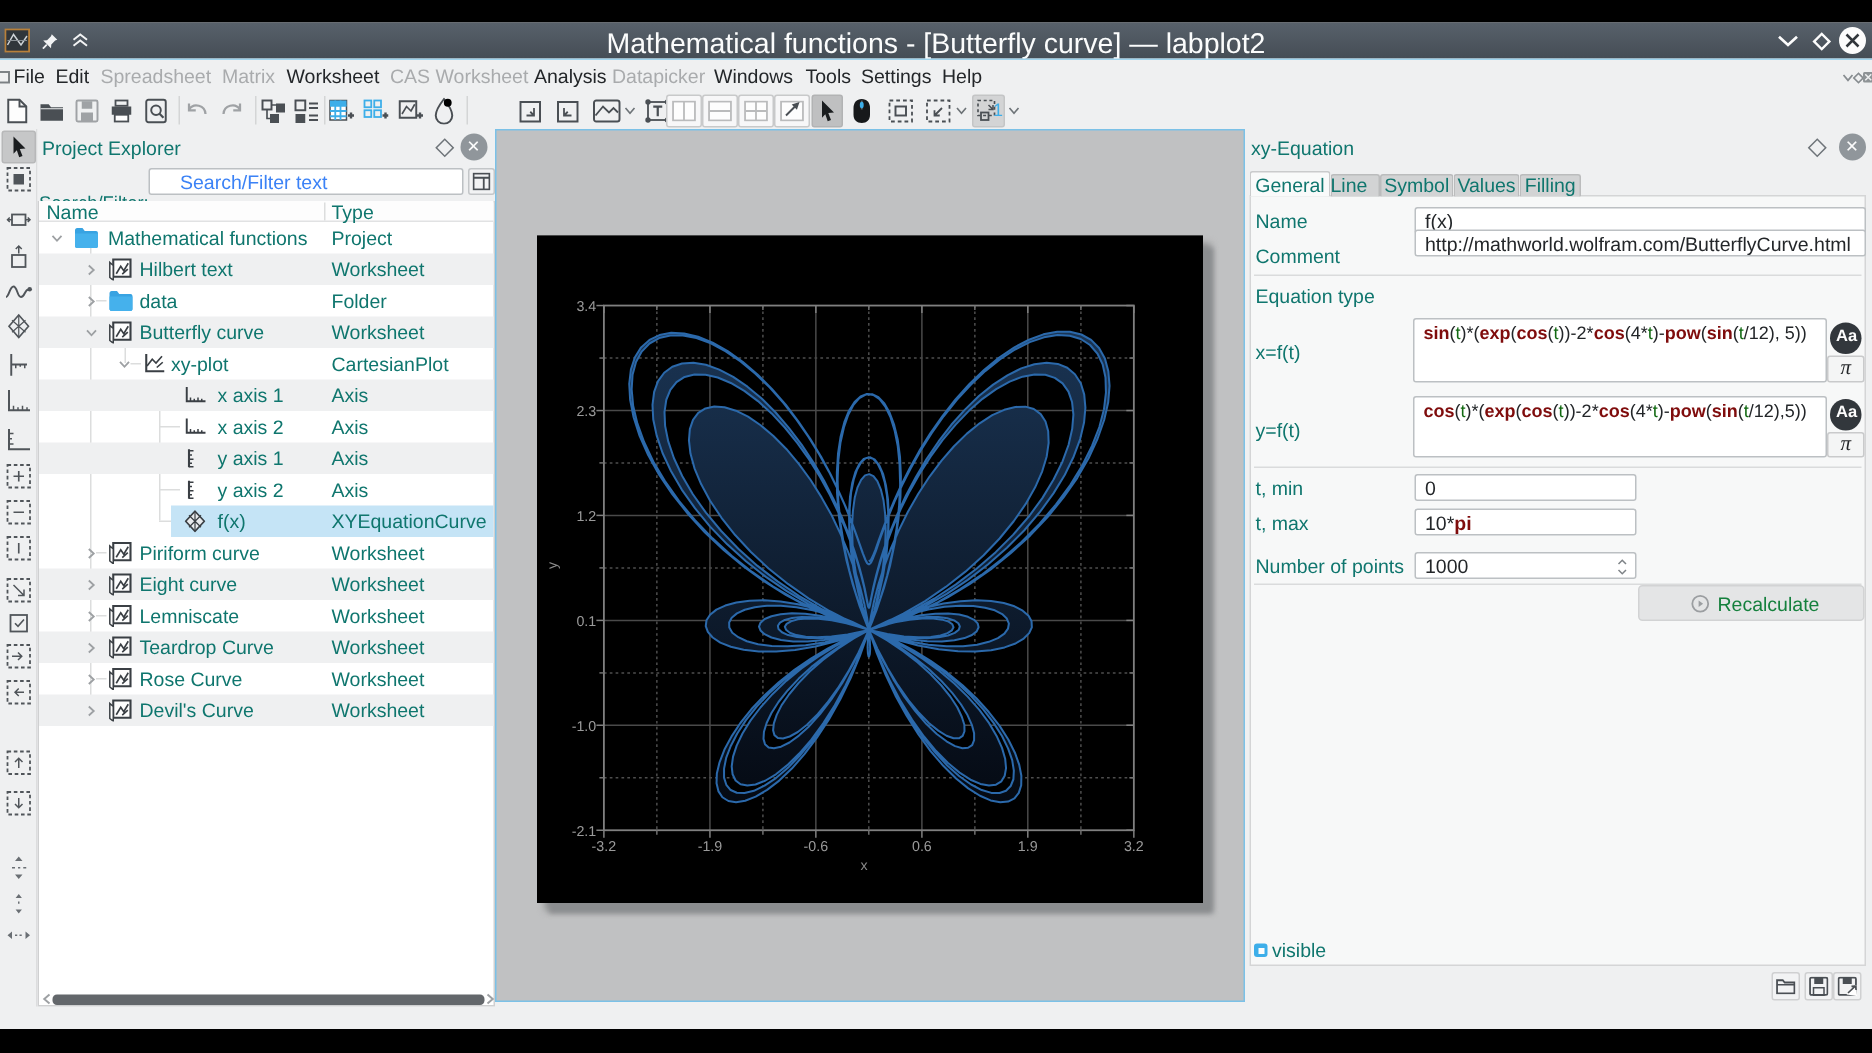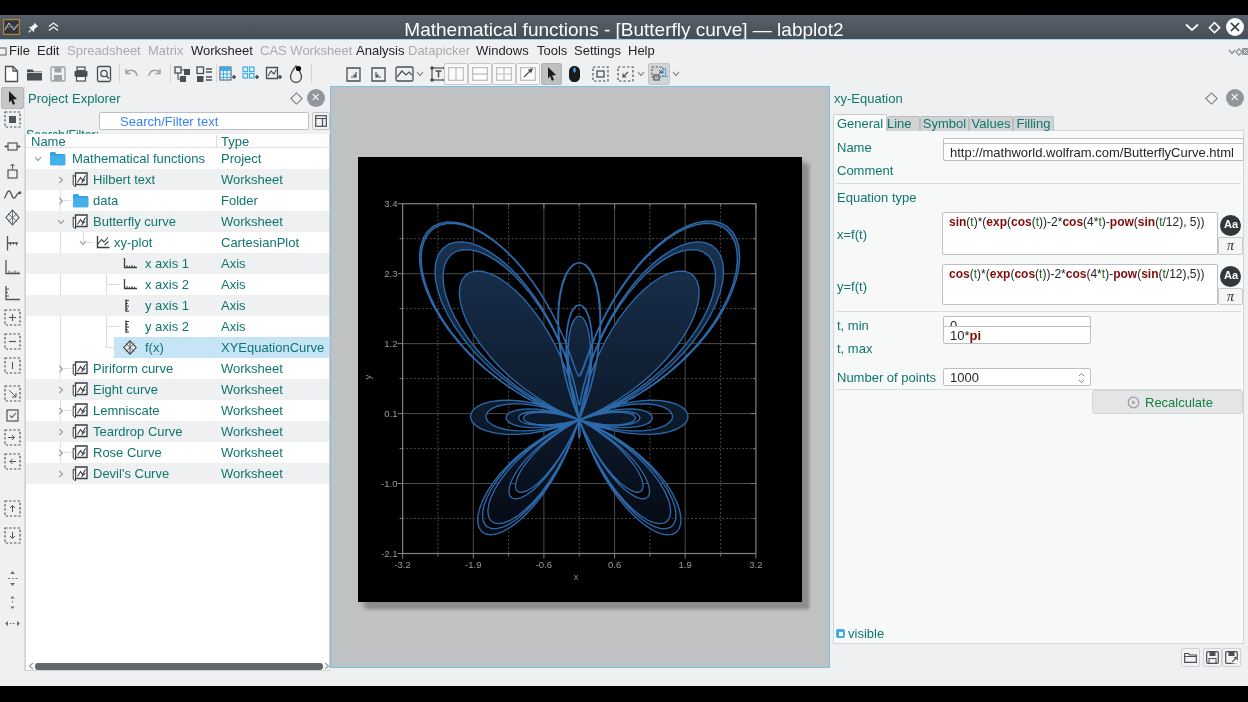--- a/index.html
+++ b/index.html
@@ -604,21 +604,21 @@
     <div class="lab" style="left:89px;top:30px;width:49px;text-align:center">Symbol</div>
     <div class="abs" style="left:138px;top:30px;width:44px;height:15px;background:#d2d3d4;border:1px solid #bbbcbd;border-bottom:none;border-radius:2px 2px 0 0"></div>
     <div class="lab" style="left:138px;top:30px;width:44px;text-align:center">Values</div>
     <div class="abs" style="left:182px;top:30px;width:41px;height:15px;background:#d2d3d4;border:1px solid #bbbcbd;border-bottom:none;border-radius:2px 2px 0 0"></div>
     <div class="lab" style="left:182px;top:30px;width:41px;text-align:center">Filling</div>
     <div class="lab" style="left:6px;top:54px">Name</div>
     <div class="ifield" style="left:112px;top:52px;width:301px;height:18px">
         <span style="position:absolute;left:6px;top:1px">f(x)</span>
       </div>
     <div class="lab" style="left:6px;top:77px">Comment</div>
-    <div class="ifield" style="left:112px;top:57px;width:301px;height:18px;overflow:hidden;white-space:nowrap">
+    <div class="ifield" style="left:112px;top:67px;width:301px;height:18px;overflow:hidden;white-space:nowrap">
         <span style="position:absolute;left:6px;top:1px">http://mathworld.wolfram.com/ButterflyCurve.html</span>
       </div>
     <div class="hsep" style="left:5px;top:97px;width:405px"></div>
     <div class="lab" style="left:6px;top:104px">Equation type</div>
     <div class="lab" style="left:6px;top:141px">x=f(t)</div>
     <div class="ifield" style="left:111px;top:126px;width:276px;height:43px;overflow:hidden;font-size:12px">
         <span style="position:absolute;left:6px;top:2px;white-space:nowrap"><span class="kw">sin</span>(<span class="vt">t</span>)*(<span class="kw">exp</span>(<span class="kw">cos</span>(<span class="vt">t</span>))-2*<span class="kw">cos</span>(4*<span class="vt">t</span>)-<span class="kw">pow</span>(<span class="kw">sin</span>(<span class="vt">t</span>/12), 5))</span>
       </div>
     <div class="abs" style="left:389px;top:129px;width:21px;height:21px;border-radius:50%;background:#32373c"></div>
     <div class="abs" style="left:393px;top:132px;color:#fdfdfd;font-size:11px;font-weight:bold">Aa</div>
@@ -629,21 +629,21 @@
       </div>
     <div class="abs" style="left:389px;top:180px;width:21px;height:21px;border-radius:50%;background:#32373c"></div>
     <div class="abs" style="left:393px;top:183px;color:#fdfdfd;font-size:11px;font-weight:bold">Aa</div>
     <div class="abs" style="left:387px;top:202px;width:25px;height:17px;background:#f4f5f5;border:1px solid #c9cacb;border-radius:2px;text-align:center;font-size:14px;font-style:italic;font-family:'Liberation Serif',serif">π</div>
     <div class="hsep" style="left:5px;top:225px;width:405px"></div>
     <div class="lab" style="left:6px;top:232px">t, min</div>
     <div class="ifield" style="left:112px;top:230px;width:148px;height:18px">
         <span style="position:absolute;left:6px;top:1px">0</span>
       </div>
     <div class="lab" style="left:6px;top:255px">t, max</div>
-    <div class="ifield" style="left:112px;top:240px;width:148px;height:18px">
+    <div class="ifield" style="left:112px;top:253px;width:148px;height:18px">
         <span style="position:absolute;left:6px;top:1px">10*<span class="kw">pi</span></span>
       </div>
     <div class="lab" style="left:6px;top:284px">Number of points</div>
     <div class="ifield" style="left:112px;top:282px;width:148px;height:18px">
         <span style="position:absolute;left:6px;top:1px">1000</span>
         <svg style="position:absolute;right:5px;top:3px" width="7" height="12" viewBox="0 0 7 12">
           <path d="M1 4 L3.5 1.5 L6 4 M1 8 L3.5 10.5 L6 8" fill="none" stroke="#7e8387" stroke-width="1"></path>
         </svg>
       </div>
     <div class="hsep" style="left:5px;top:303px;width:405px"></div>

